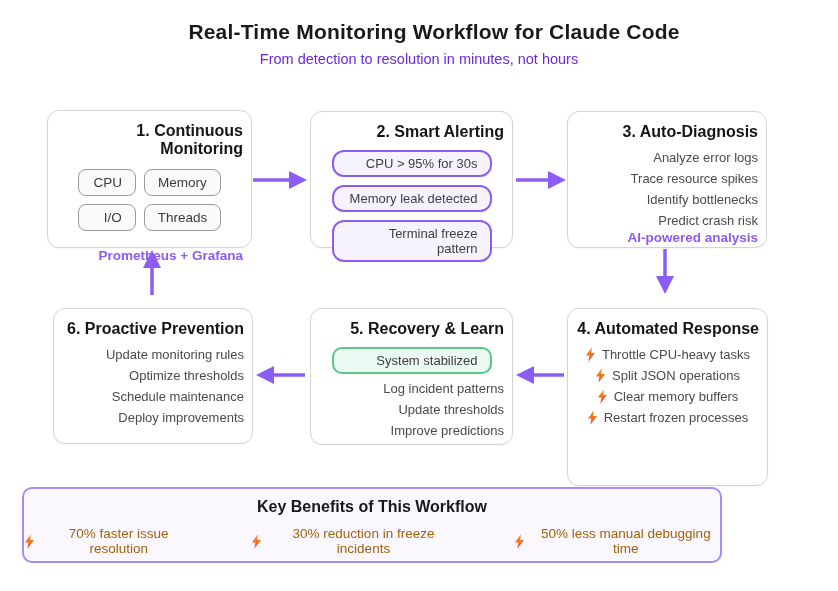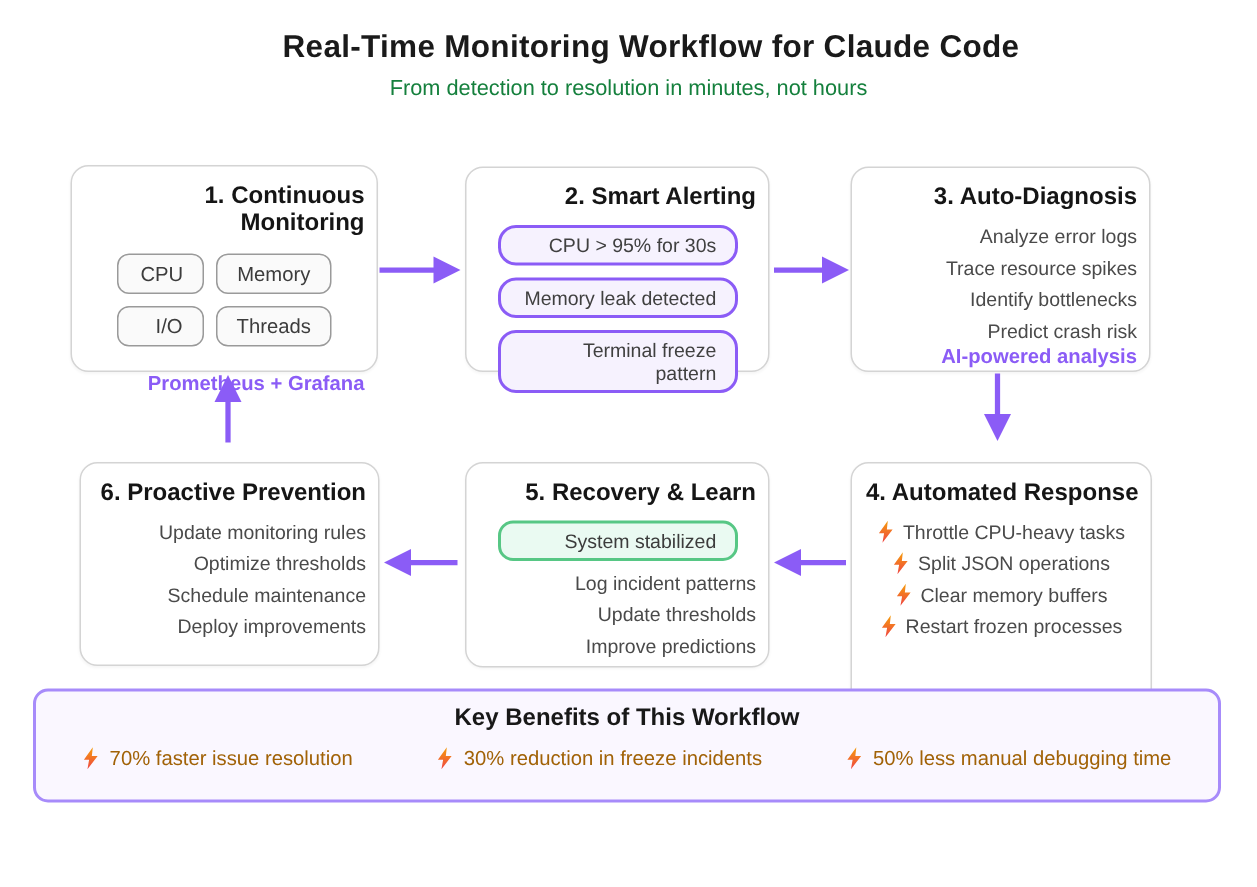--- a/index.html
+++ b/index.html
@@ -13,21 +13,21 @@
     --text-dark:#1a1a1a;
     --text-gray:#4a4a4a;
   }
   *{box-sizing:border-box;margin:0;padding:0;}
   body{background:#fff;font-family:"Liberation Sans",sans-serif;}
   .canvas{position:relative;width:838px;height:591px;background:#fff;overflow:hidden;}
 
   .page-title{position:absolute;left:15px;top:20px;width:100%;text-align:center;
     font-size:21px;font-weight:bold;color:var(--text-dark);letter-spacing:.2px;}
   .page-subtitle{position:absolute;left:0;top:51px;width:100%;text-align:center;
-    font-size:14.5px;color:#15803d;}
+    font-size:14.5px;color:#6d28d9;}
 
   .wf-box{position:absolute;background:#fff;border:1.5px solid var(--box-border);
     border-radius:12px;box-shadow:0 1px 2px rgba(0,0,0,.04);padding:11px 8px 8px;text-align:right;}
   .wf-box h2{font-size:16px;font-weight:bold;color:#151515;margin-bottom:9px;}
 
   #box-monitoring{left:47px;top:110px;width:205px;height:138px;}
   #box-alerting{left:310px;top:111px;width:203px;height:137px;}
   #box-diagnosis{left:567px;top:111px;width:200px;height:137px;}
   #box-response{left:567px;top:308px;width:201px;height:178px;}
   #box-recovery{left:310px;top:308px;width:203px;height:137px;}
@@ -45,21 +45,21 @@
     color:#3c3c3c;font-size:13px;padding:4px 12px;width:160px;margin:2px auto 7px;}
 
   .line-list{display:flex;flex-direction:column;gap:6px;font-size:13px;color:var(--text-gray);margin-top:2px;}
   .bolt-line{display:flex;align-items:center;justify-content:center;gap:6px;font-size:13px;color:var(--text-gray);}
   .bolt{width:11px;height:15px;flex:0 0 auto;}
 
   svg.arrows{position:absolute;left:0;top:0;width:838px;height:591px;pointer-events:none;}
   .arrow-stem{stroke:var(--accent-purple);stroke-width:3.5;fill:none;}
   .arrow-head{fill:var(--accent-purple);stroke:none;}
 
-  .benefits{position:absolute;left:22px;top:459px;width:792px;height:76px;
+  .benefits{position:absolute;left:22px;top:487px;width:700px;height:76px;
     border:2px solid var(--benefits-border);border-radius:10px;background:var(--benefits-bg);
     text-align:center;padding-top:9px;}
   .benefits h3{font-size:16px;font-weight:bold;color:#181818;margin-bottom:10px;}
   .benefit-row{display:flex;justify-content:center;gap:56px;}
   .benefit-item{display:flex;align-items:center;gap:7px;font-size:13.5px;color:#a16207;}
 </style>
 </head>
 <body>
 
 <div class="canvas">

